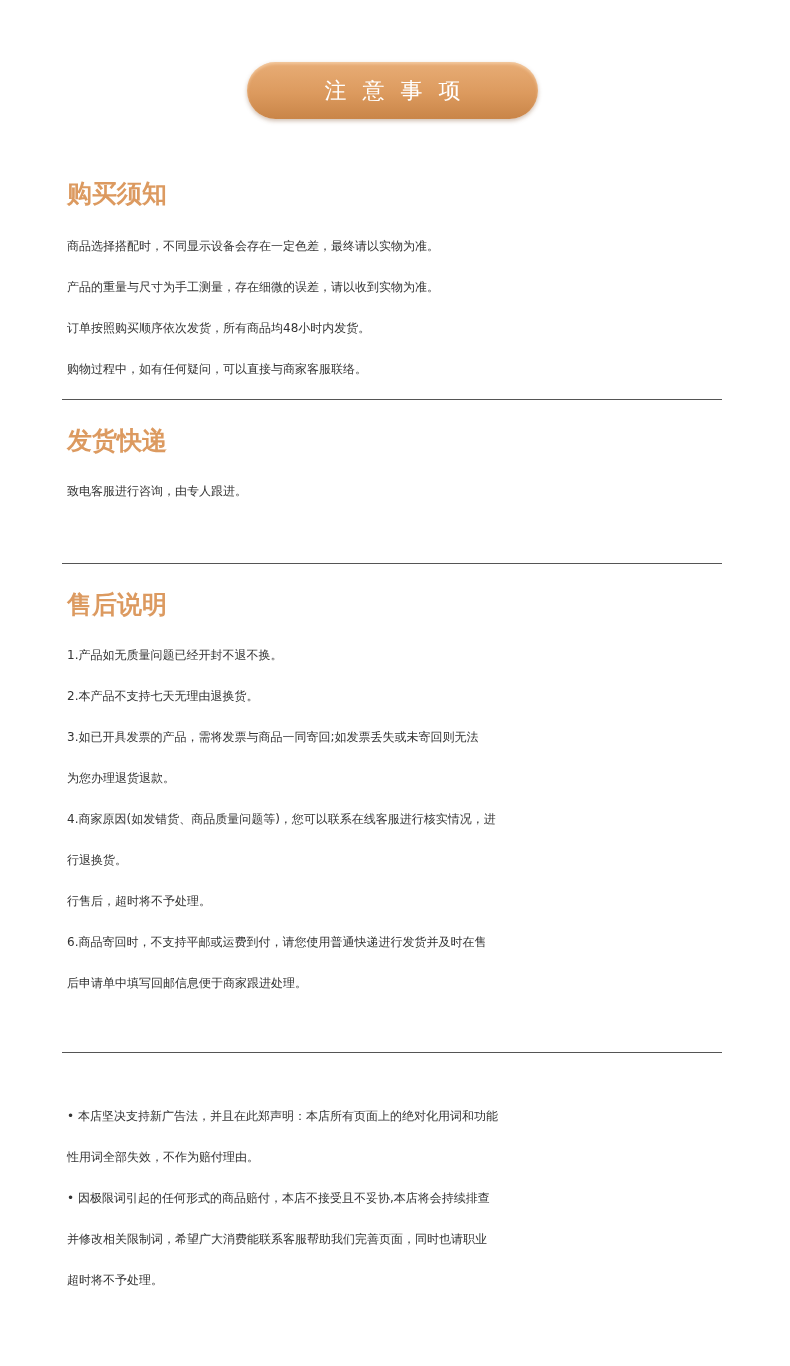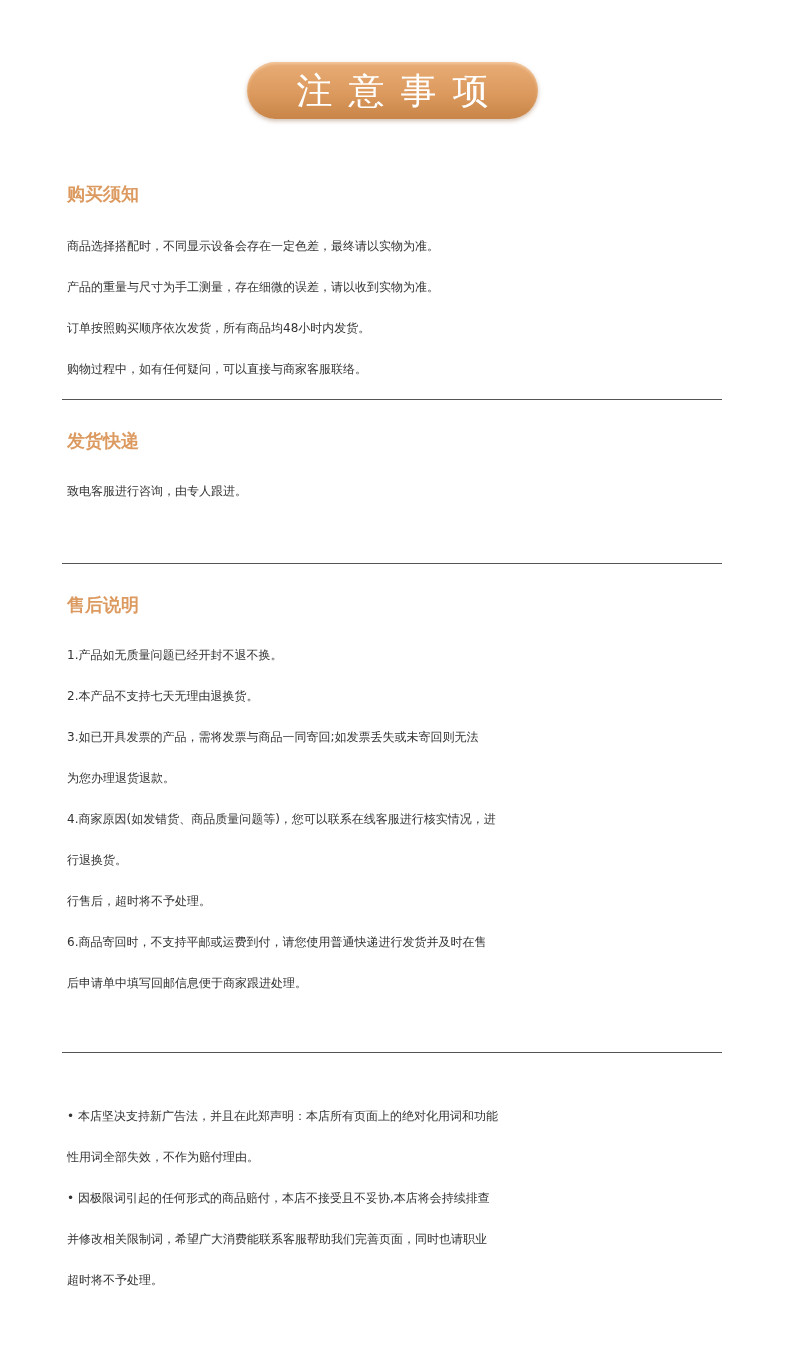--- a/index.html
+++ b/index.html
@@ -3,23 +3,23 @@
 <meta charset="utf-8">
 <style>
   html, body { margin:0; padding:0; background:#ffffff; }
   body { width:790px; height:1366px; position:relative; overflow:hidden;
          font-family:"DejaVu Sans","Liberation Sans",sans-serif; color:#333333; }
   .banner { position:absolute; left:247px; top:62px; width:291px; height:57px;
             border-radius:29px;
             background:linear-gradient(180deg,#e8ad76 0%,#dc9a5e 55%,#c98548 100%);
             box-shadow:0 2px 4px rgba(120,70,30,0.35), inset 0 2px 3px rgba(255,230,200,0.5);
             display:flex; align-items:center; justify-content:center; }
-  .banner span { color:#ffffff; font-size:36px; letter-spacing:16px; padding-left:16px; line-height:1; }
+  .banner span { color:#ffffff; font-size:22px; letter-spacing:16px; padding-left:16px; line-height:1; }
   .section { position:absolute; left:67px; width:656px; }
-  .sec-title { color:#dc9a60; font-size:18px; font-weight:bold; line-height:28px; margin:0; }
+  .sec-title { color:#dc9a60; font-size:25px; font-weight:bold; line-height:28px; margin:0; }
   .line { font-size:12px; line-height:41px; white-space:nowrap; margin:0; }
   .divider { position:absolute; left:62px; width:660px; height:1px; background:#555555; }
 </style>
 </head>
 <body>
 
 <div class="banner">
   <span>注意事项</span>
 </div>
 

